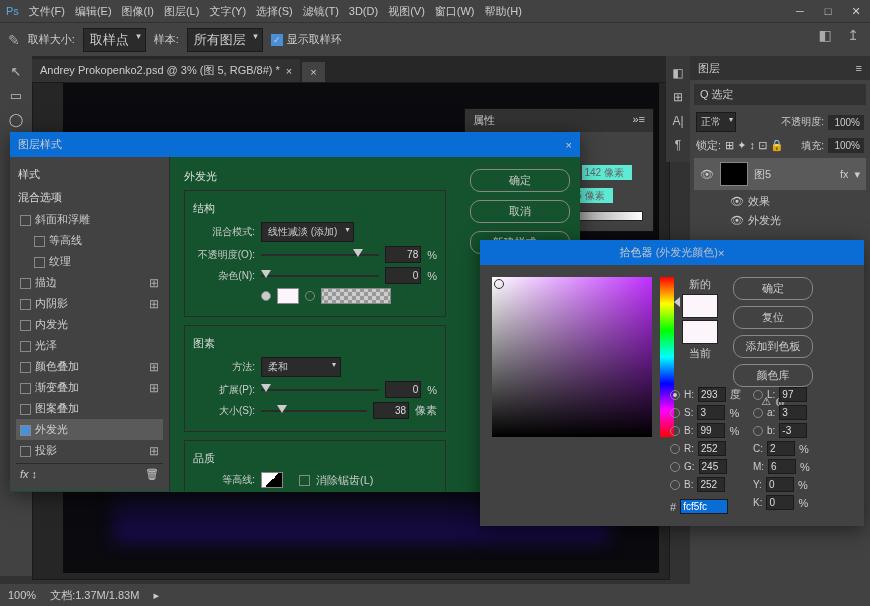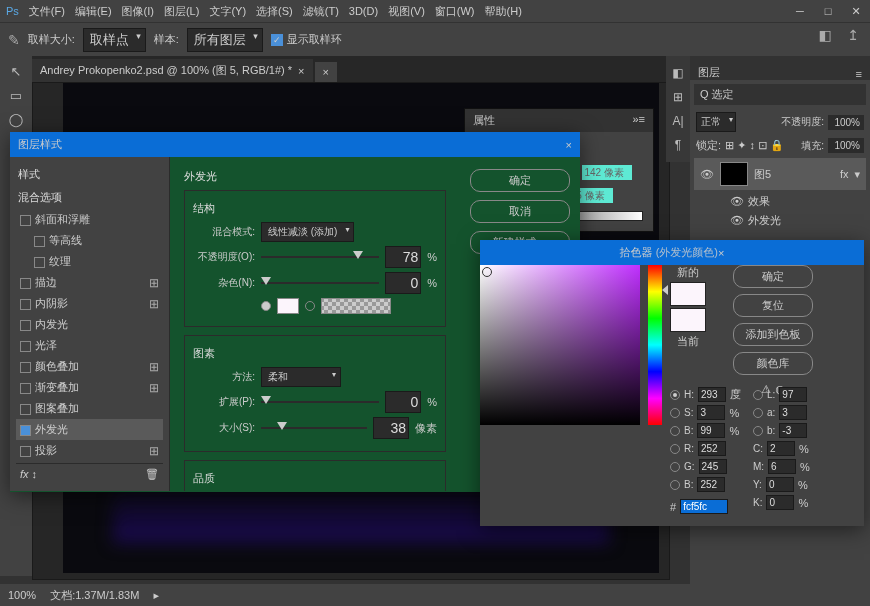--- a/index.html
+++ b/index.html
@@ -18,21 +18,21 @@
 .tab{background:#424242;padding:4px 8px;margin-right:2px;display:flex;align-items:center;gap:6px;font-size:10px;color:#aaa}
 .tab.active{background:#323232;color:#ddd}
 .workspace{position:absolute;left:32px;top:82px;right:200px;bottom:26px;background:#262626;border:1px solid #1a1a1a}
 .canvas{position:absolute;left:30px;top:0;right:10px;height:490px;background:#0a0a0f}
 .canvas-glow{position:absolute;bottom:30px;left:50px;right:50px;height:60px;background:linear-gradient(to top,#1a0a50,transparent);filter:blur(8px)}
 .ltoolbar{position:absolute;left:0;top:56px;width:32px;background:#424242;height:520px;display:flex;flex-direction:column;align-items:center;padding-top:4px;gap:2px}
 .ltoolbar div{width:26px;height:22px;display:flex;align-items:center;justify-content:center;font-size:13px;color:#bbb}
 .vtabs{position:absolute;right:180px;top:56px;width:24px;background:#383838;display:flex;flex-direction:column;gap:2px;padding:6px 2px}
 .vtabs div{height:22px;display:flex;align-items:center;justify-content:center;font-size:12px;color:#bbb}
 .rpanel{position:absolute;right:0;top:56px;width:180px;bottom:0;background:#424242}
-.rhead{background:#323232;height:24px;display:flex;align-items:flex-end;padding:0 8px;gap:6px}
+.rhead{background:#323232;height:24px;display:flex;align-items:center;padding:0 8px;gap:6px}
 .rhead span{font-size:11px}
 .rsearch{background:#323232;margin:4px;padding:3px 6px;display:flex;align-items:center;gap:4px}
 .rrow{display:flex;align-items:center;padding:3px 6px;gap:4px}
 .rrow .dd{background:#2b2b2b;padding:2px 14px 2px 4px;font-size:10px;border:1px solid #1a1a1a;position:relative}
 .rrow .dd::after{content:"▾";position:absolute;right:2px;font-size:8px}
 .rrow .num{background:#2b2b2b;padding:2px 4px;font-size:10px;width:36px;text-align:right}
 .layer-item{display:flex;align-items:center;padding:4px 6px;gap:6px;background:#5a5a5a;margin:2px 4px}
 .layer-item .eye{font-size:11px}
 .layer-item .thumb{width:28px;height:24px;background:#000;border:1px solid #888}
 .layer-sub{padding:2px 6px 2px 40px;display:flex;align-items:center;gap:4px;font-size:10px}
@@ -55,26 +55,26 @@
 .ls-mid{flex:1;padding:10px 14px;overflow:auto}
 .ls-mid h5{font-size:11px;font-weight:normal;color:#ddd;margin:2px 0 6px}
 .ls-mid .grp{border:1px solid #2b2b2b;padding:8px;margin-bottom:8px}
 .ls-mid .row{display:flex;align-items:center;gap:6px;margin:4px 0;font-size:11px}
 .ls-mid .row label{width:62px;text-align:right;color:#ccc;font-size:10px}
 .ls-mid .dd2{background:#2b2b2b;border:1px solid #1a1a1a;padding:2px 16px 2px 6px;font-size:10px;position:relative;min-width:80px}
 .ls-mid .dd2::after{content:"▾";position:absolute;right:4px;font-size:8px}
 .slider{flex:1;height:12px;position:relative}
 .slider .track{position:absolute;top:5px;left:0;right:0;height:2px;background:#2b2b2b}
 .slider .thumb{position:absolute;top:0;width:0;height:0;border-left:5px solid transparent;border-right:5px solid transparent;border-top:8px solid #ccc}
-.numin{background:#2b2b2b;border:1px solid #1a1a1a;width:36px;padding:2px;text-align:right;font-size:14px;color:#ddd}
+.numin{background:#2b2b2b;border:1px solid #1a1a1a;width:36px;padding:2px;text-align:right;font-size:10px;color:#ddd}
 .sw{width:22px;height:16px;border:1px solid #888}
 .ls-right{width:120px;padding:12px 8px;display:flex;flex-direction:column;gap:8px;align-items:center}
 .cp-dialog{position:absolute;left:480px;top:240px;width:384px;height:286px;background:#424242;box-shadow:0 4px 20px rgba(0,0,0,.5)}
 .cp-title{background:#0a6dd6;color:#fff;padding:5px 8px;display:flex;justify-content:center;align-items:center}
-.cp-body{display:flex;gap:22px;height:calc(100% - 26px)}
+.cp-body{display:flex;padding:12px;gap:10px;height:calc(100% - 26px)}
 .cp-field{width:160px;height:160px;position:relative;background:linear-gradient(to bottom,rgba(0,0,0,0),#000),linear-gradient(to right,#fff,#c030ff)}
 .cp-field .ring{position:absolute;left:2px;top:2px;width:10px;height:10px;border:1px solid #333;border-radius:50%}
 .cp-hue{width:14px;height:160px;background:linear-gradient(to bottom,#f00,#ff0,#0f0,#0ff,#00f,#f0f,#f00);position:relative}
 .cp-hue .ind{position:absolute;right:-6px;top:20px;width:0;height:0;border-top:5px solid transparent;border-bottom:5px solid transparent;border-right:6px solid #ccc}
 .cp-prev{display:flex;flex-direction:column;align-items:center;gap:2px}
 .cp-prev .box{width:36px;height:24px;border:1px solid #222}
 .cp-right{display:flex;flex-direction:column;gap:6px;align-items:center;width:90px}
 .cp-vals{display:flex;gap:12px;margin-top:6px}
 .cp-col{display:flex;flex-direction:column;gap:3px}
 .cp-col .r{display:flex;align-items:center;gap:4px;font-size:10px}
@@ -118,21 +118,21 @@
       <span>显示取样环</span>
     </span>
 </div>
 <div class="opt-right">
  <div>◧</div>
  <div>↥</div>
 </div>
 
 <div class="tabs">
  <div class="tab active">
-      <span>Andrey Prokopenko2.psd @ 100% (图 5, RGB/1#) *</span>
+      <span>Andrey Prokopenko2.psd @ 3% (图 5, RGB/8#) *</span>
       <span>×</span>
     </div>
  <div class="tab">
       <span>×</span>
     </div>
 </div>
 
 <div class="workspace">
  <div class="canvas">
       <div class="canvas-glow"></div>

